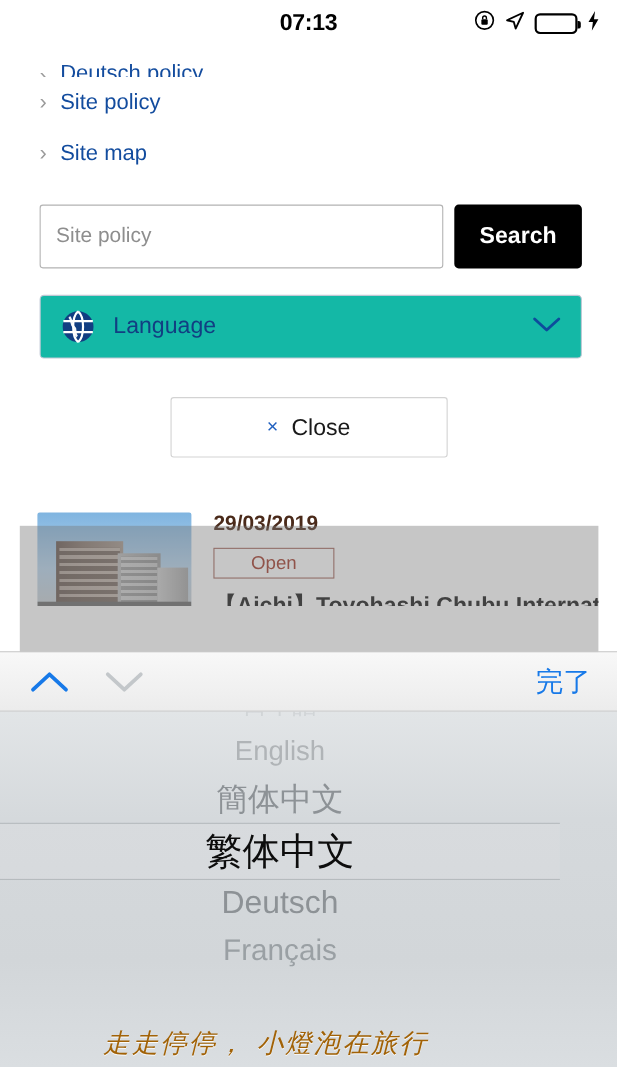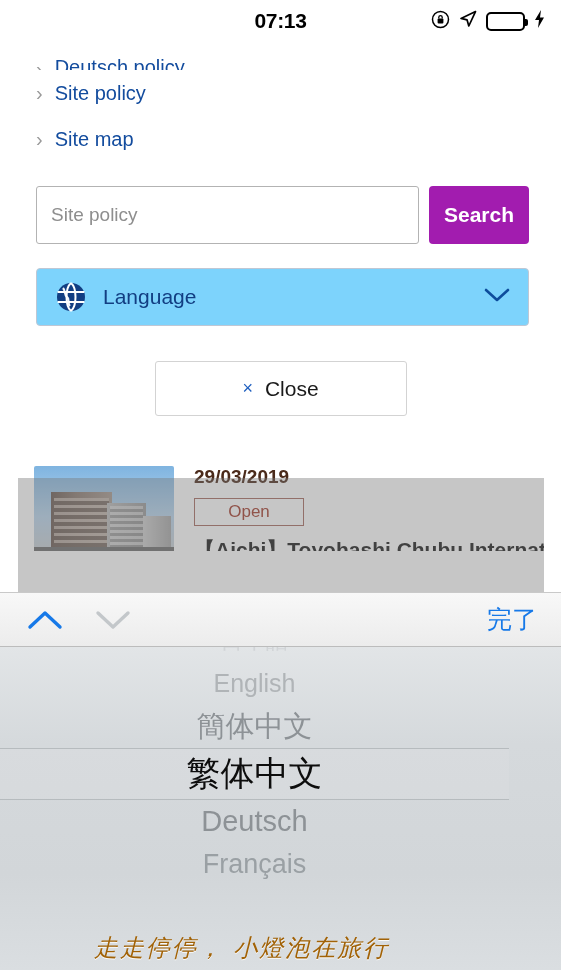--- a/index.html
+++ b/index.html
@@ -60,30 +60,30 @@
 
   .search-wrap {
     display: flex; gap: 10px; margin: 24px 32px 0 36px; align-items: stretch;
   }
   .search-input {
     flex: 1; height: 58px; border: 1px solid #b3b3b3; border-radius: 3px;
     background: #fff; display: flex; align-items: center; padding: 0 14px;
     font-size: 19px; color: #8e8e8e;
   }
   .search-btn {
-    width: 100px; background: #a21caf; border: none; border-radius: 4px;
+    width: 116px; background: #000000; border: none; border-radius: 4px;
     color: #fff; font-size: 21px; font-weight: 700; line-height: 26px;
     text-align: center; padding: 6px 10px; word-break: break-all;
     font-family: "Liberation Sans", sans-serif; cursor: pointer;
   }
 
   .lang-select {
     margin: 24px 32px 0 36px; height: 58px; border: 1px solid #bfc7d4;
     border-radius: 4px; display: flex; align-items: center; padding: 0 18px;
-    background: #7dd3fc; gap: 16px;
+    background: #14b8a6; gap: 16px;
   }
   .globe { width: 32px; height: 32px; flex: none; }
   .lang-label { font-size: 21px; color: #123e82; flex: 1; }
   .lang-chev { color: #0d4c9c; }
 
   .close-btn {
     margin: 35px auto 0; width: 252px; height: 55px; border: 1px solid #d3d3d3;
     border-radius: 3px; background: #fff; display: flex; align-items: center;
     justify-content: center; gap: 12px; cursor: pointer;
   }

